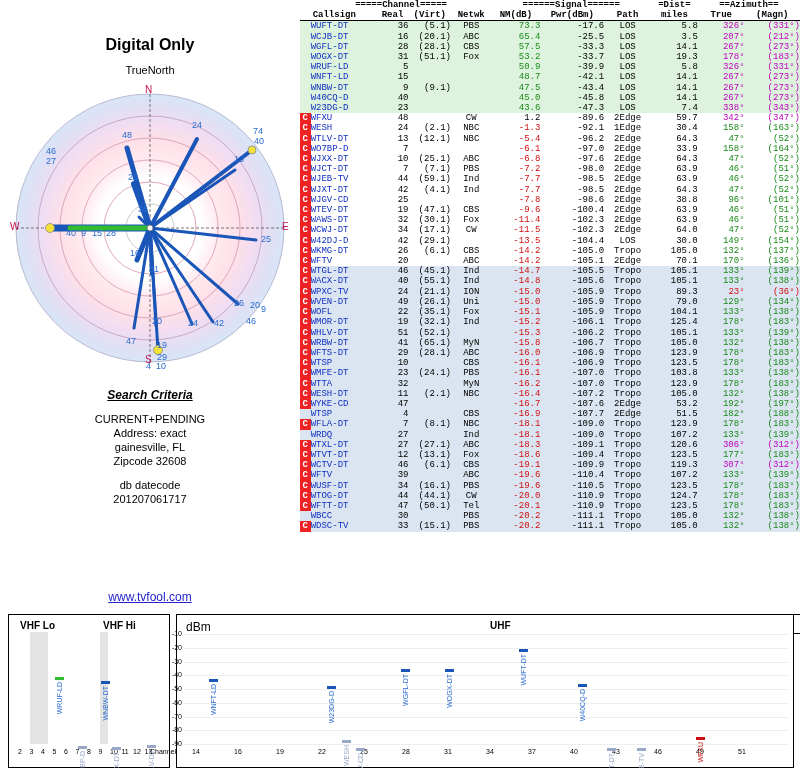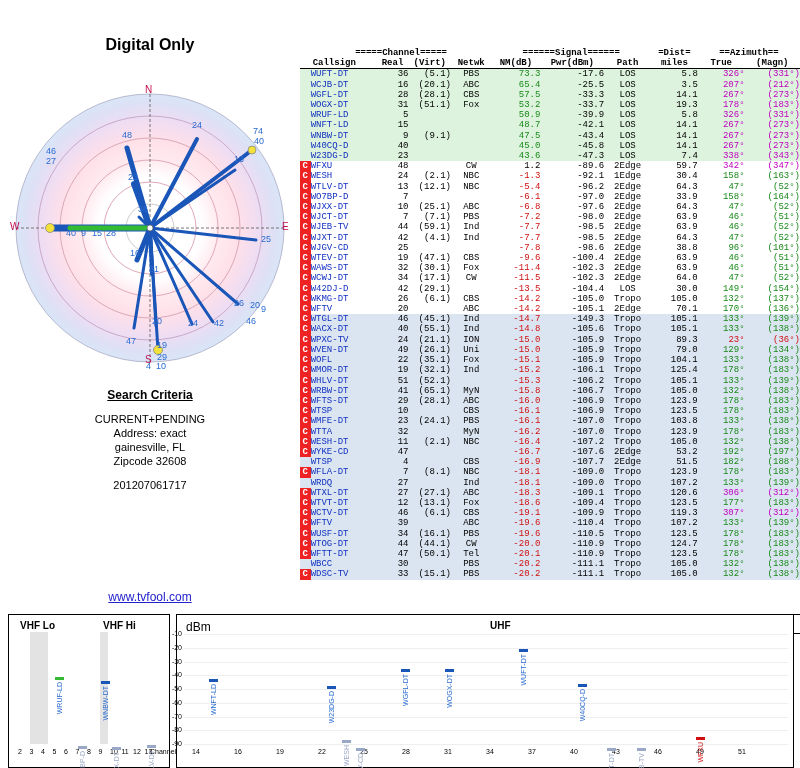--- a/index.html
+++ b/index.html
@@ -6,27 +6,27 @@
   body{width:800px;height:768px;background:#ffffff;font-family:"Liberation Sans",sans-serif;position:relative;overflow:hidden;}
 
   
   #left-panel{position:absolute;left:0;top:0;width:300px;height:612px;}
   #title-digital{position:absolute;left:0;top:36px;width:300px;text-align:center;font-size:16px;font-weight:bold;color:#000;}
   #truenorth-label{position:absolute;left:0;top:64px;width:300px;text-align:center;font-size:11px;color:#000;}
   #polar-wrap{position:absolute;left:6px;top:78px;width:288px;height:288px;}
   #polar-svg{position:absolute;left:0;top:0;}
 
   #search-criteria{position:absolute;left:0;top:388px;width:300px;text-align:center;}
-  #search-criteria .sc-title{font-size:12px;font-weight:bold;text-decoration:underline;color:#000;}
+  #search-criteria .sc-title{font-size:12px;font-weight:bold;text-decoration:underline;color:#000;font-style:italic;}
   #search-criteria .sc-line{font-size:11px;color:#000;line-height:14px;}
   #search-criteria .sc-gap{height:10px;}
   #tvfool-link{position:absolute;left:0;top:590px;width:300px;text-align:center;font-size:12px;color:#2222cc;text-decoration:underline;}
 
   
-  #table-panel{position:absolute;left:300px;top:0;width:500px;height:612px;font-family:"Liberation Mono",monospace;font-size:9px;margin-top:48px;}
+  #table-panel{position:absolute;left:300px;top:0;width:500px;height:612px;font-family:"Liberation Mono",monospace;font-size:9px;}
   table.sigtable{border-collapse:collapse;width:500px;table-layout:fixed;}
   table.sigtable td,table.sigtable th{padding:0;margin:0;font-size:9px;line-height:10.2px;white-space:nowrap;}
   .hdr-group{text-align:center;font-weight:bold;color:#000;font-size:9px;}
   .hdr-sub{text-align:center;font-weight:bold;color:#000;font-size:9px;border-bottom:1px solid #000;}
   .c-warn{width:10px;text-align:center;font-weight:bold;color:#ffffff;font-size:8px;}
   .cw-co{background:#ee2222;}
   .cw-adj{background:#f7a7a7;color:#ffffff;}
   .cw-none{background:transparent;}
   td.callsign{padding-left:2px;text-align:left;}
   td.num{text-align:right;padding-right:3px;}
@@ -60,20 +60,21 @@
   .spec-dbm{position:absolute;font-size:12px;font-weight:normal;color:#000;}
   .spec-vlab{position:absolute;font-size:7px;color:#2a6bd0;writing-mode:vertical-rl;transform:rotate(180deg);white-space:nowrap;letter-spacing:0px;}
   .spec-vlab-dim{color:#9aa8c8;}
   .spec-grey{position:absolute;background:#e3e3e3;}
 </style>
 </head>
 <body>
 
 <div id="left-panel">
   <div id="title-digital">Digital Only</div>
+  <div id="truenorth-label">TrueNorth</div>
 
   <div id="polar-wrap">
     <svg id="polar-svg" width="288" height="288" viewBox="0 0 288 288">
       <defs>
         <radialGradient id="gradRings" cx="50%" cy="50%" r="50%">
           <stop offset="0%" stop-color="#ffffff"></stop>
           <stop offset="38%" stop-color="#ffffff"></stop>
           <stop offset="52%" stop-color="#ffe9ef"></stop>
           <stop offset="66%" stop-color="#ffe0e8"></stop>
           <stop offset="80%" stop-color="#f0ddf2"></stop>
@@ -151,20 +152,21 @@
   </div>
 
   <div id="search-criteria">
     <div class="sc-title">Search Criteria</div>
     <div class="sc-gap"></div>
     <div class="sc-line">CURRENT+PENDING</div>
     <div class="sc-line">Address: exact</div>
     <div class="sc-line">gainesville, FL</div>
     <div class="sc-line">Zipcode 32608</div>
     <div class="sc-gap"></div>
+    <div class="sc-line">db datecode</div>
     <div class="sc-line">201207061717</div>
   </div>
 
   <a id="tvfool-link" href="#">www.tvfool.com</a>
 </div>
 
 <div id="table-panel">
   <table class="sigtable">
     <colgroup>
       <col style="width:10px">
@@ -514,21 +516,21 @@
           <td class="az t-green">170°</td>
           <td class="az t-green">(136°)</td>
         </tr>
         <tr class="row-blue">
           <td class="c-warn cw-co">C</td>
           <td class="callsign t-blue">WTGL-DT</td>
           <td class="num">46</td>
           <td class="vir">(45.1)</td>
           <td class="netw">Ind</td>
           <td class="num t-red">-14.7</td>
-          <td class="num">-149.3</td>
+          <td class="num">-105.5</td>
           <td class="path">Tropo</td>
           <td class="num">105.1</td>
           <td class="az t-green">133°</td>
           <td class="az t-green">(139°)</td>
         </tr>
         <tr class="row-blue">
           <td class="c-warn cw-co">C</td>
           <td class="callsign t-blue">WACX-DT</td>
           <td class="num">40</td>
           <td class="vir">(55.1)</td>

